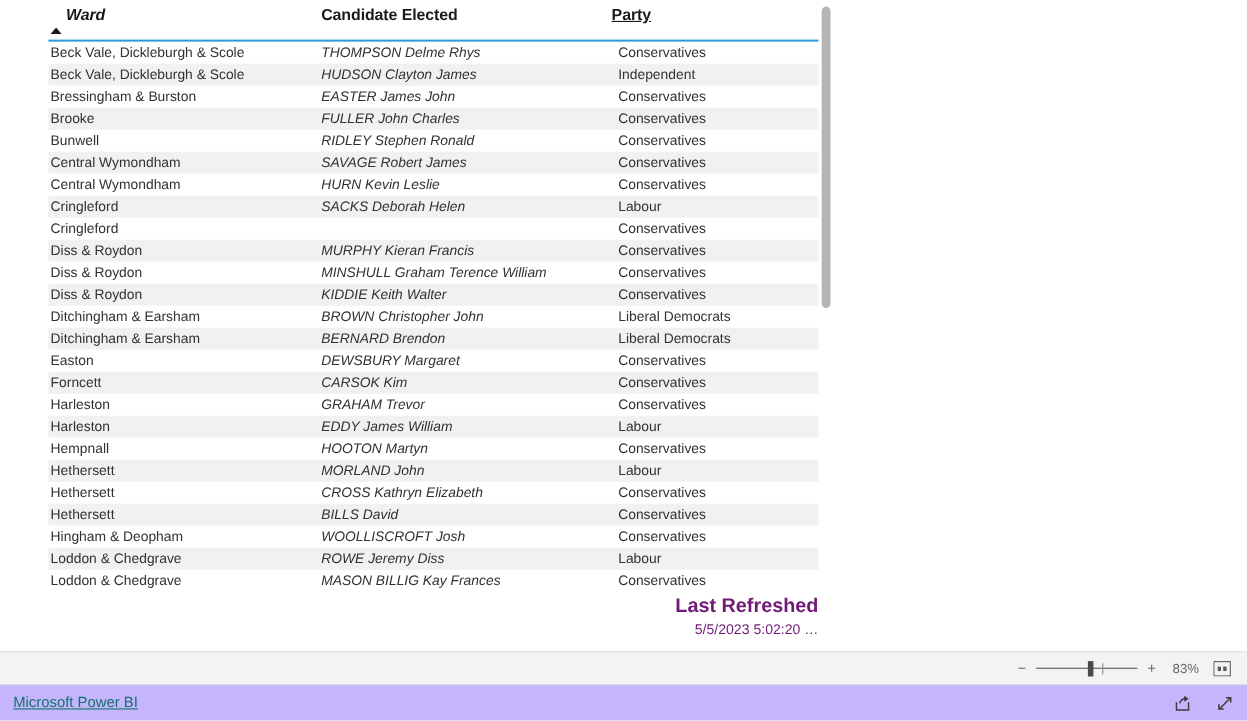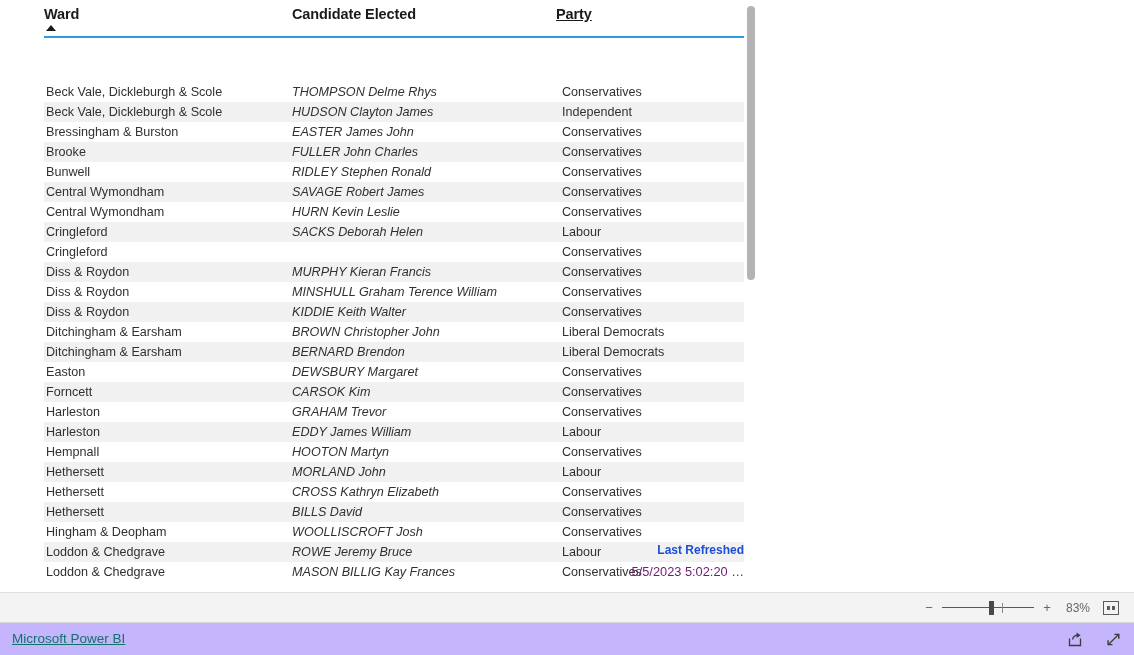--- a/index.html
+++ b/index.html
@@ -50,37 +50,36 @@
   }
   .th {
     position: absolute;
     top: 6px;
     font-size: 14.5px;
     font-weight: bold;
     color: #1a1a1a;
     letter-spacing: -0.1px;
     white-space: nowrap;
   }
-  .th-ward   { left: 0px; }
+  .th-ward   { left: 16px; font-style: italic; }
   .th-cand   { left: 248px; }
   .th-party  { left: 512px; text-decoration: underline; }
 
   .sort-caret {
     position: absolute;
     left: 2px;
     top: 25px;
     width: 0; height: 0;
     border-left: 5px solid transparent;
     border-right: 5px solid transparent;
     border-bottom: 6px solid #1a1a1a;
   }
 
   .tbl-body {
     position: relative;
-    margin-top: 44px;
   }
   .row {
     position: relative;
     height: 20px;
     line-height: 20px;
     background: #ffffff;
   }
   .row.alt {
     background: #f1f1f1;
   }
@@ -117,23 +116,23 @@
 
   
   #last-refreshed {
     position: absolute;
     left: 520px;
     top: 540px;
     width: 224px;
     text-align: right;
   }
   #last-refreshed .lr-title {
-    font-size: 12px;
+    font-size: 18px;
     font-weight: bold;
-    color: #1d4ed8;
+    color: #701a75;
     line-height: 20px;
   }
   #last-refreshed .lr-value {
     font-size: 12.8px;
     color: #701a75;
     line-height: 20px;
     margin-top: 2px;
   }
 
   
@@ -381,21 +380,21 @@
             <div class="cell c-cand">BILLS David</div>
             <div class="cell c-party">Conservatives</div>
           </div>
           <div class="row">
             <div class="cell c-ward">Hingham &amp; Deopham</div>
             <div class="cell c-cand">WOOLLISCROFT Josh</div>
             <div class="cell c-party">Conservatives</div>
           </div>
           <div class="row alt">
             <div class="cell c-ward">Loddon &amp; Chedgrave</div>
-            <div class="cell c-cand">ROWE Jeremy Bruce</div>
+            <div class="cell c-cand">ROWE Jeremy Diss</div>
             <div class="cell c-party">Labour</div>
           </div>
           <div class="row">
             <div class="cell c-ward">Loddon &amp; Chedgrave</div>
             <div class="cell c-cand">MASON BILLIG Kay Frances</div>
             <div class="cell c-party">Conservatives</div>
           </div>
         </div>
 
     </div>

